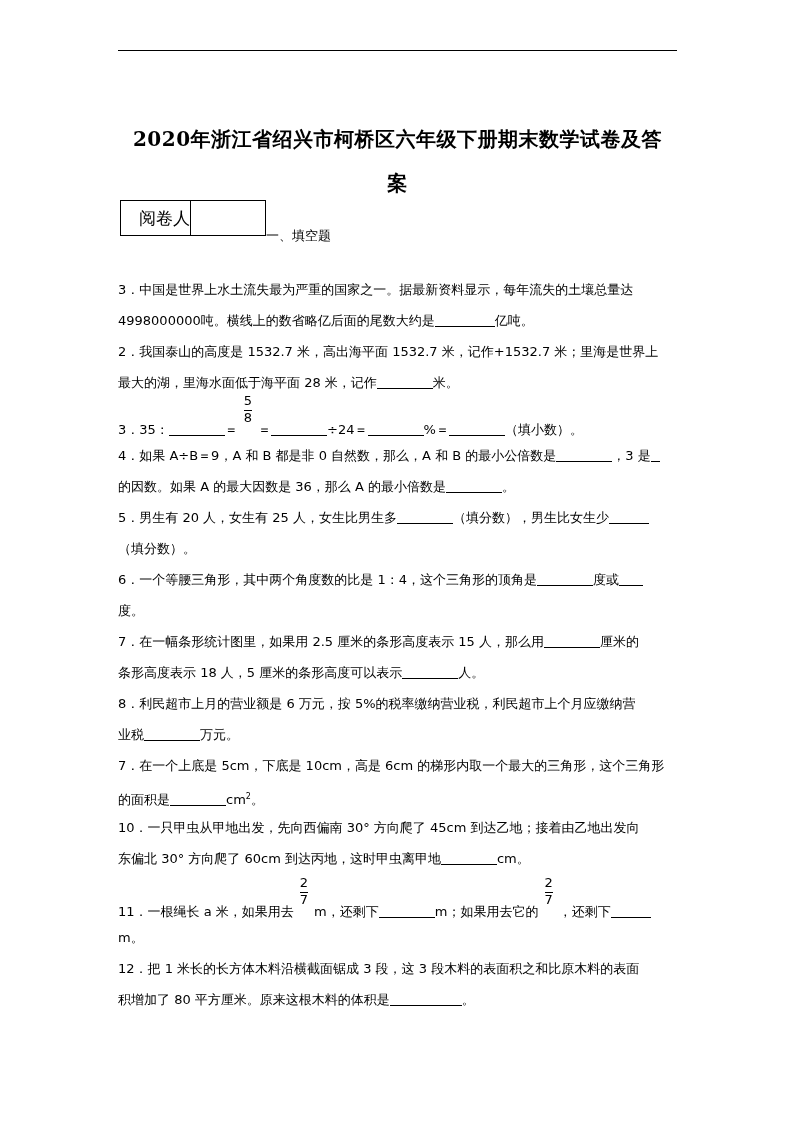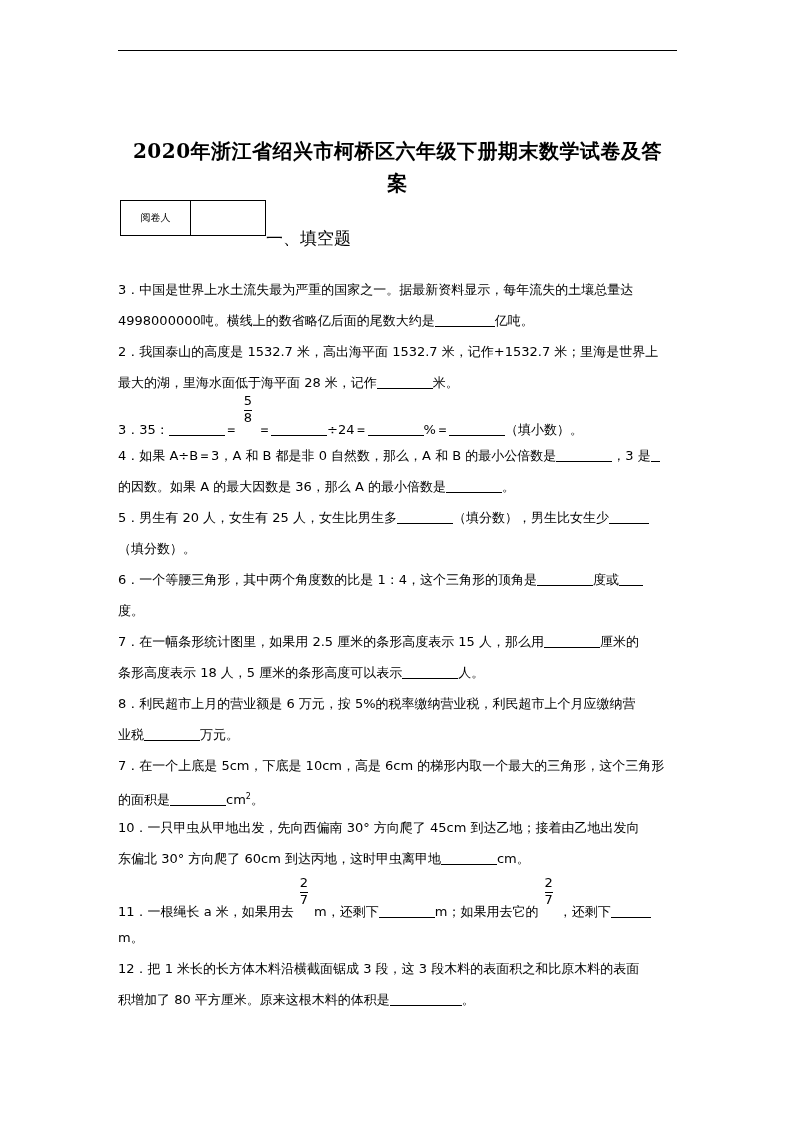--- a/index.html
+++ b/index.html
@@ -3,28 +3,28 @@
   <meta charset="utf-8">
   <style>
     html, body { margin: 0; padding: 0; background: #ffffff; }
     body { width: 794px; height: 1123px; position: relative; overflow: hidden;
            font-family: "DejaVu Sans", "Liberation Sans", sans-serif; color: #000; }
     .header-rule { position: absolute; left: 118px; top: 50px; width: 559px; height: 0;
                    border-top: 1px solid #000; }
     .title { position: absolute; left: 118px; width: 559px; text-align: center;
              font-family: "DejaVu Serif", "Liberation Serif", serif; font-weight: bold;
              font-size: 20px; letter-spacing: 0.5px; }
-    .title.l1 { top: 126px; margin-top: 12px; }
+    .title.l1 { top: 126px; }
     .title.l2 { top: 170px; }
     .score-table { position: absolute; left: 120px; top: 200px; border-collapse: collapse; }
-    .score-table td { border: 1px solid #000; height: 34px; font-size: 10px; text-align: center;
+    .score-table td { border: 1px solid #000; height: 34px; font-size: 17px; text-align: right;
                       padding: 0; }
     .score-table td.lbl { width: 69px; }
     .score-table td.val { width: 74px; }
-    .section-title { position: absolute; left: 266px; top: 227px; font-size: 17px; }
+    .section-title { position: absolute; left: 266px; top: 227px; font-size: 13px; }
     .q { position: absolute; left: 118px; width: 562px; font-size: 13px; line-height: 31px;
          white-space: nowrap; }
     .blank { display: inline-block; border-bottom: 1px solid #000; height: 14px;
              vertical-align: -2px; }
     .b56 { width: 56px; }
     .b60 { width: 60px; }
     .b40 { width: 40px; }
     .b24 { width: 24px; }
     .b10 { width: 9px; }
     .b72 { width: 72px; }
@@ -55,21 +55,21 @@
 <div class="section-title">一、填空题</div>
 
 <div class="q" style="top:274px"><span>3．中国是世界上水土流失最为严重的国家之一。据最新资料显示，每年流失的土壤总量达</span></div>
 <div class="q" style="top:305px"><span class="uline">4998000000</span><span>吨。横线上的数省略亿后面的尾数大约是</span><span class="blank b60"></span><span>亿吨。</span></div>
 
 <div class="q" style="top:336px"><span>2．我国泰山的高度是 1532.7 米，高出海平面 1532.7 米，记作+1532.7 米；里海是世界上</span></div>
 <div class="q" style="top:367px"><span>最大的湖，里海水面低于海平面 28 米，记作</span><span class="blank b56"></span><span>米。</span></div>
 
 <div class="q" style="top:414px"><span>3．35：</span><span class="blank b56"></span><span>＝</span> <span class="frac"><span class="num">5</span><span class="bar"></span><span class="den">8</span></span> <span>＝</span><span class="blank b56"></span><span>÷24＝</span><span class="blank b56"></span><span>%＝</span><span class="blank b56"></span><span>（填小数）。</span></div>
 
-<div class="q" style="top:440px"><span>4．如果 A÷B＝3，A 和 B 都是非 0 自然数，那么，A 和 B 的最小公倍数是</span><span class="blank b56"></span><span>，3 是</span><span class="blank b10"></span></div>
+<div class="q" style="top:440px"><span>4．如果 A÷B＝9，A 和 B 都是非 0 自然数，那么，A 和 B 的最小公倍数是</span><span class="blank b56"></span><span>，3 是</span><span class="blank b10"></span></div>
 <div class="q" style="top:471px"><span>的因数。如果 A 的最大因数是 36，那么 A 的最小倍数是</span><span class="blank b56"></span><span>。</span></div>
 
 <div class="q" style="top:502px"><span>5．男生有 20 人，女生有 25 人，女生比男生多</span><span class="blank b56"></span><span>（填分数），男生比女生少</span><span class="blank b40"></span></div>
 <div class="q" style="top:533px"><span>（填分数）。</span></div>
 
 <div class="q" style="top:564px"><span>6．一个等腰三角形，其中两个角度数的比是 1：4，这个三角形的顶角是</span><span class="blank b56"></span><span>度或</span><span class="blank b24"></span></div>
 <div class="q" style="top:595px"><span>度。</span></div>
 
 <div class="q" style="top:626px"><span>7．在一幅条形统计图里，如果用 2.5 厘米的条形高度表示 15 人，那么用</span><span class="blank b56"></span><span>厘米的</span></div>
 <div class="q" style="top:657px"><span>条形高度表示 18 人，5 厘米的条形高度可以表示</span><span class="blank b56"></span><span>人。</span></div>

